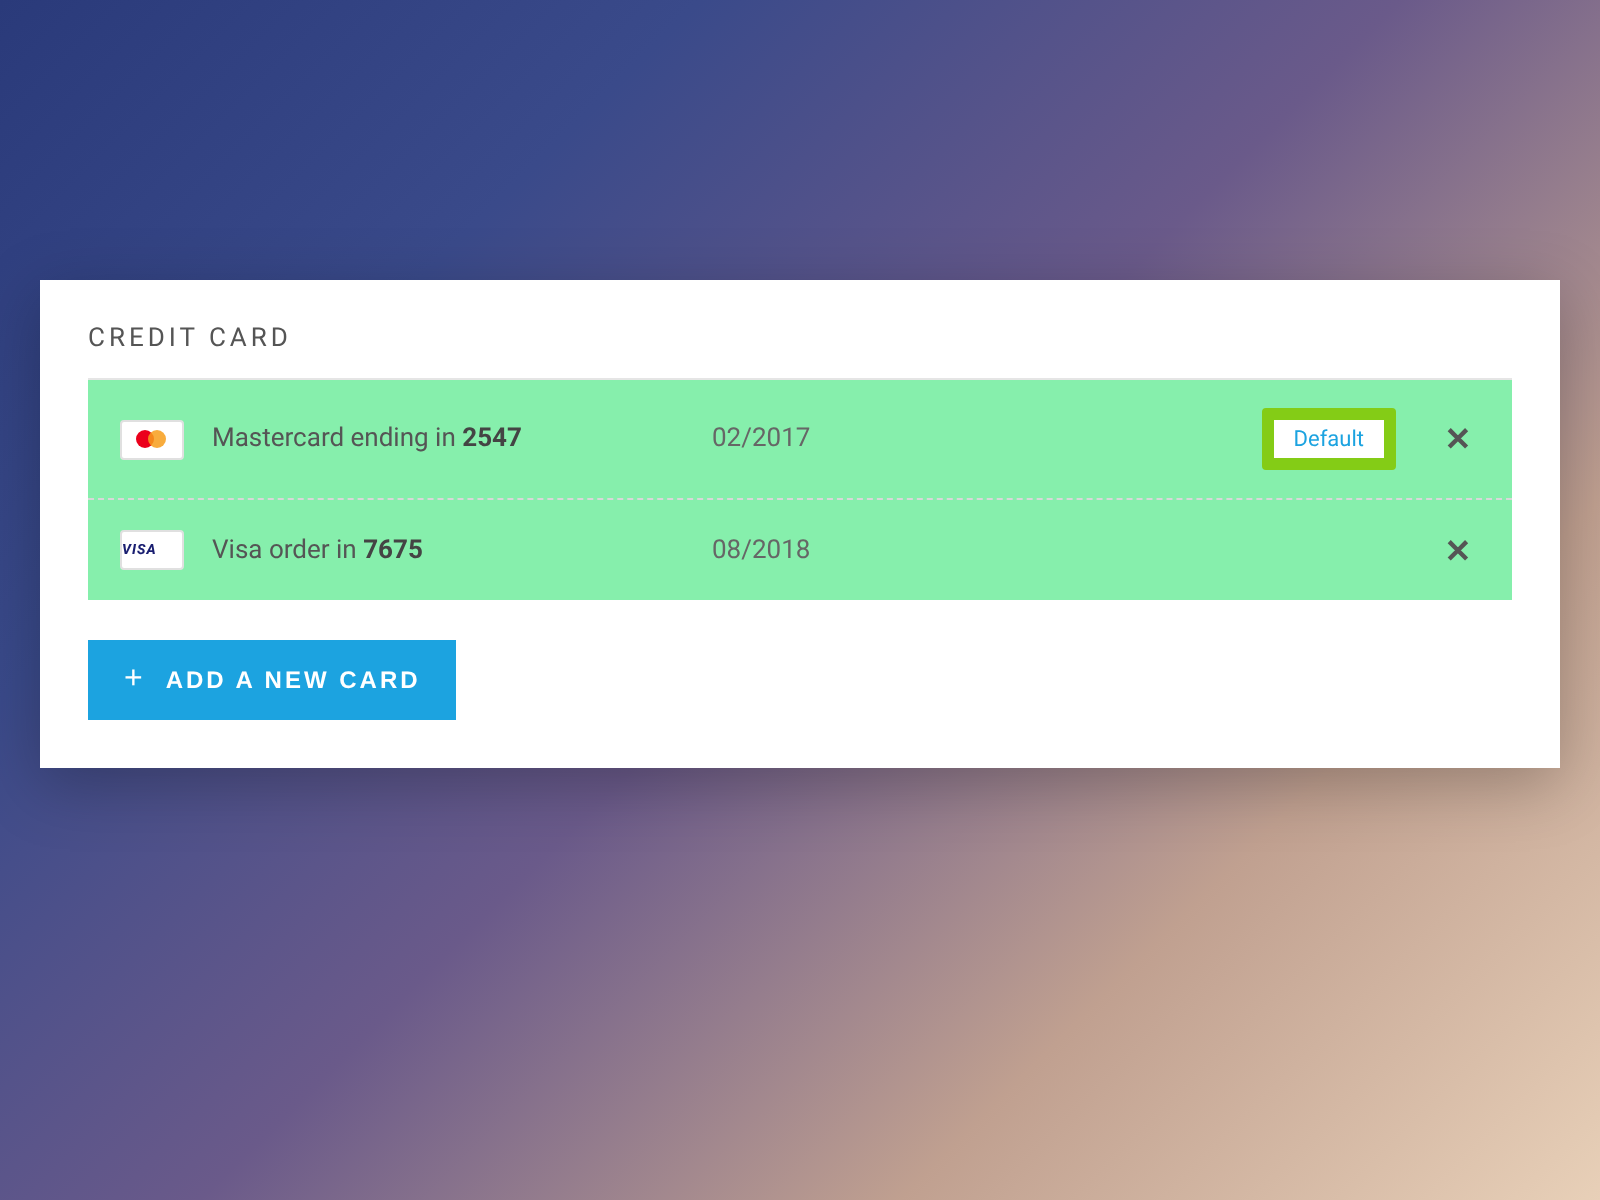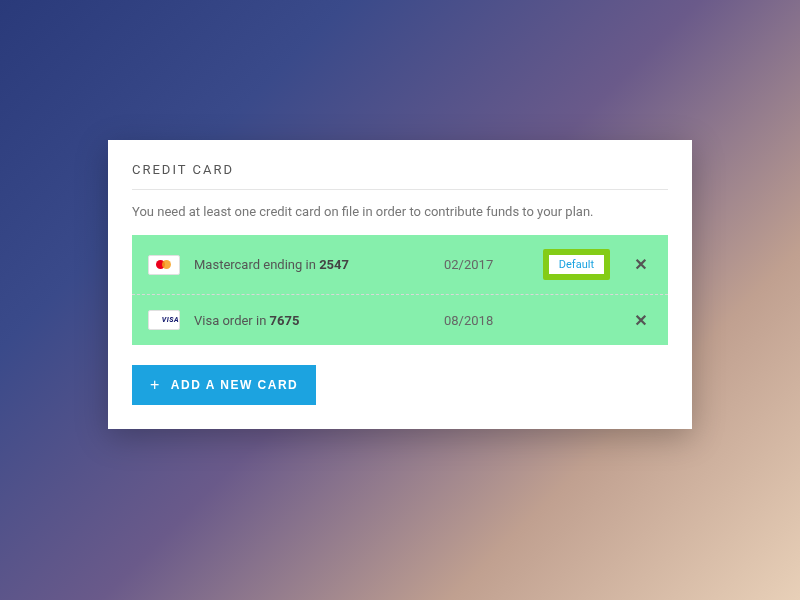--- a/index.html
+++ b/index.html
@@ -5,21 +5,21 @@
   * { margin: 0; padding: 0; box-sizing: border-box; }
   html, body { width: 800px; height: 600px; overflow: hidden; font-family: -apple-system, BlinkMacSystemFont, "Segoe UI", Roboto, sans-serif; }
   body {
     background: linear-gradient(135deg, #2a3a7a 0%, #3a4a8a 25%, #6a5a8a 50%, #c0a090 75%, #e8d0b8 100%);
     display: flex;
     align-items: flex-start;
     justify-content: center;
     padding-top: 140px;
   }
   .card-panel {
-    width: 584px;
+    width: 760px;
     background: #ffffff;
     padding: 22px 24px 24px 24px;
     box-shadow: 0 8px 30px rgba(0,0,0,0.25);
   }
   .section-title {
     font-size: 13px;
     letter-spacing: 2px;
     color: #555;
     font-weight: 400;
     padding-bottom: 12px;
@@ -49,21 +49,21 @@
   }
   .card-icon {
     width: 32px;
     height: 20px;
     background: #fff;
     border: 1px solid #e0e0e0;
     border-radius: 2px;
     margin-right: 14px;
     display: flex;
     align-items: center;
-    justify-content: flex-end;
+    justify-content: flex-start;
     position: relative;
     flex-shrink: 0;
   }
   .mc-left { width: 9px; height: 9px; border-radius: 50%; background: #eb001b; position: absolute; left: 7px; }
   .mc-right { width: 9px; height: 9px; border-radius: 50%; background: #f79e1b; position: absolute; left: 13px; opacity: 0.85; }
   .visa-text { font-size: 7px; font-weight: 800; color: #1a1f71; letter-spacing: 0.5px; font-style: italic; }
   .card-label { flex: 0 0 250px; }
   .card-label b { font-weight: 700; color: #444; }
   .card-expiry { flex: 1; color: #666; }
   .default-badge {
@@ -105,21 +105,20 @@
     font-weight: 400;
     margin-right: 10px;
     line-height: 1;
   }
 </style>
 </head>
 <body>
 
 <div class="card-panel">
   <h2 class="section-title">CREDIT CARD</h2>
-  <p class="description">You need at least one credit card on file in order to contribute funds to your plan.</p>
 
   <div class="cards-list">
 
     <div class="card-row">
       <div class="card-icon">
         <span class="mc-left"></span>
           <span class="mc-right"></span>
       </div>
       <div class="card-label">
         <span>Mastercard ending in </span><b>2547</b>

